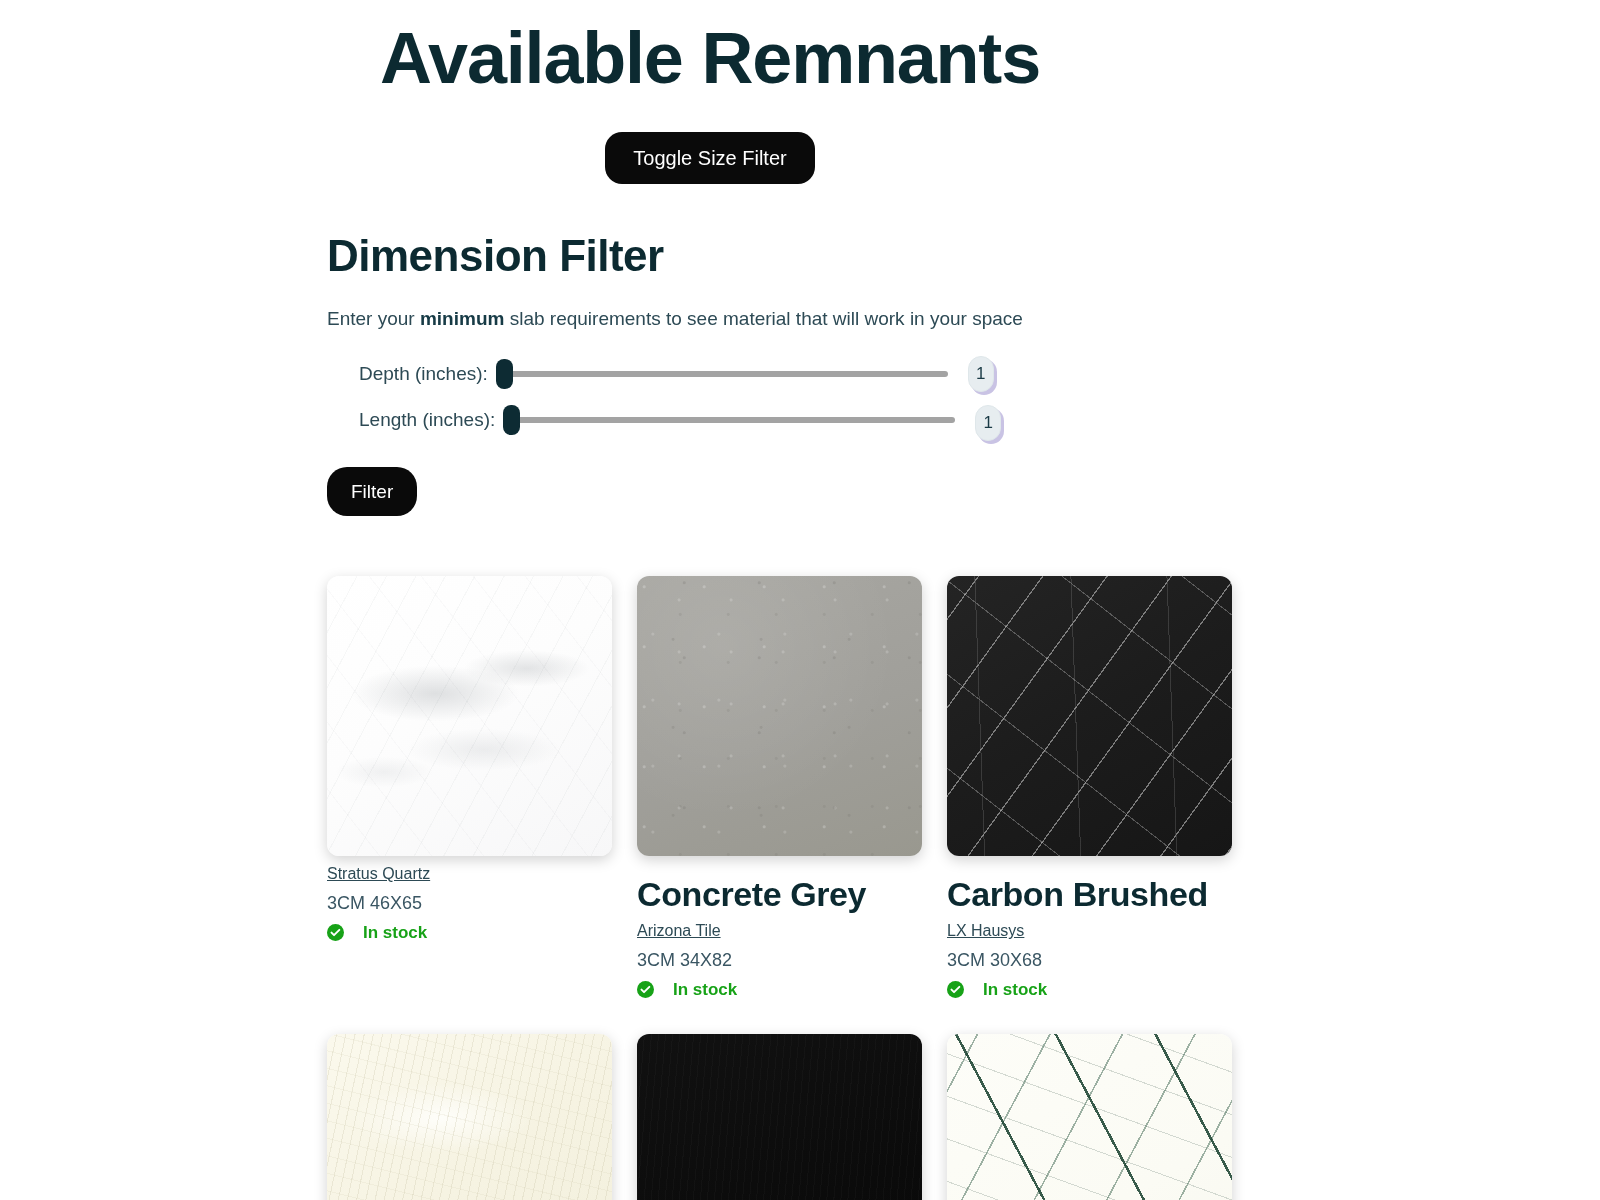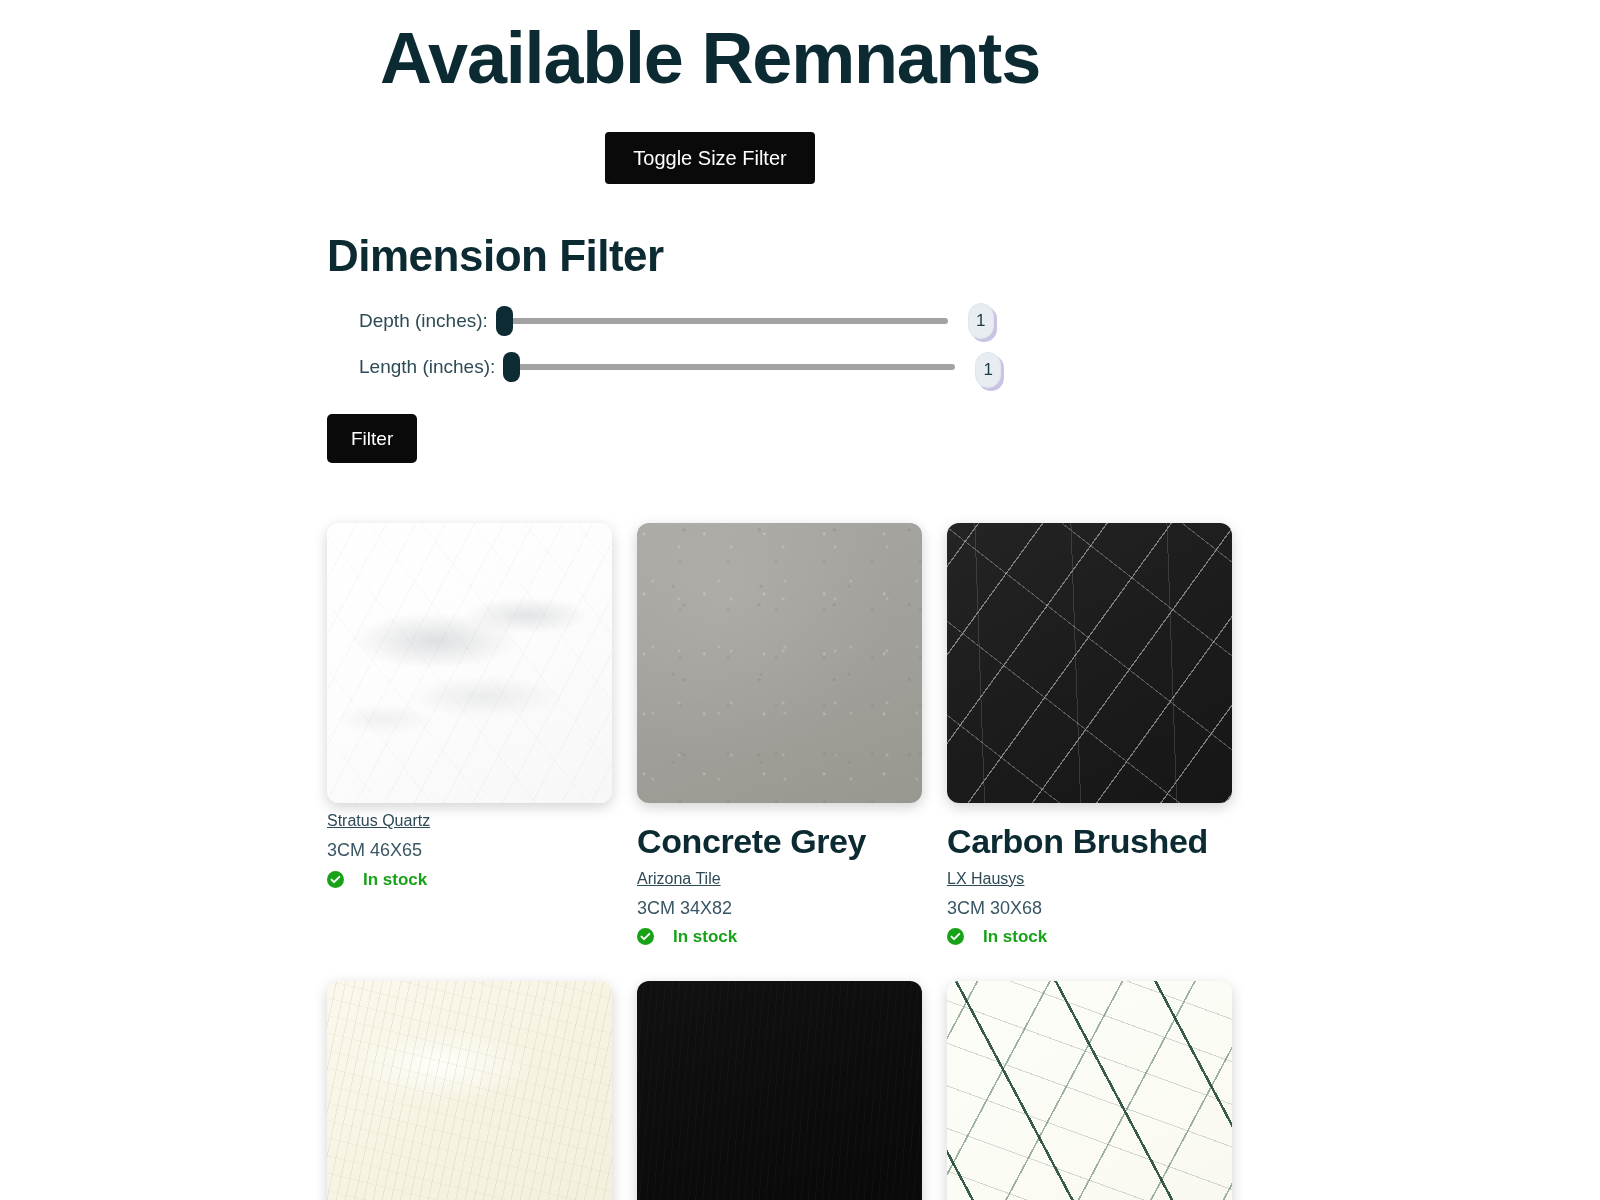--- a/index.html
+++ b/index.html
@@ -37,21 +37,21 @@
   .toggle-wrap {
     display: flex;
     justify-content: center;
     margin-top: 38px;
   }
 
   .toggle-btn {
     background: #0a0a0a;
     color: #ffffff;
     border: none;
-    border-radius: 4px;
+    border-radius: 17px;
     padding: 16px 28px;
     font-size: 20px;
     font-family: "Liberation Sans", sans-serif;
     cursor: pointer;
     line-height: 1;
   }
 
   
   .filter-panel {
     margin-top: 48px;
@@ -138,21 +138,21 @@
     padding: 0;
     outline: none;
   }
   .slider-value.low { margin-top: 6px; }
 
   .filter-btn {
     margin-top: 32px;
     background: #0a0a0a;
     color: #ffffff;
     border: none;
-    border-radius: 5px;
+    border-radius: 20px;
     padding: 15px 24px;
     font-size: 19px;
     font-family: "Liberation Sans", sans-serif;
     cursor: pointer;
     line-height: 1;
   }
 
   
   .grid {
     margin-top: 60px;
@@ -315,20 +315,23 @@
 
   <h1 class="page-title">Available Remnants</h1>
 
   <div class="toggle-wrap">
     <button class="toggle-btn">Toggle Size Filter</button>
   </div>
 
   <section class="filter-panel">
     <h2 class="filter-title">Dimension Filter</h2>
 
+    <p class="filter-desc">
+      <span>Enter your </span><b>minimum</b><span> slab requirements to see material that will work in your space</span>
+    </p>
 
     <div class="slider-row">
       <span class="slider-label">Depth (inches):</span>
       <div class="slider-track-wrap">
         <div class="slider-track"></div>
         <div class="slider-thumb"></div>
       </div>
       <input class="slider-value" type="text" value="1" style="">
     </div>
 

